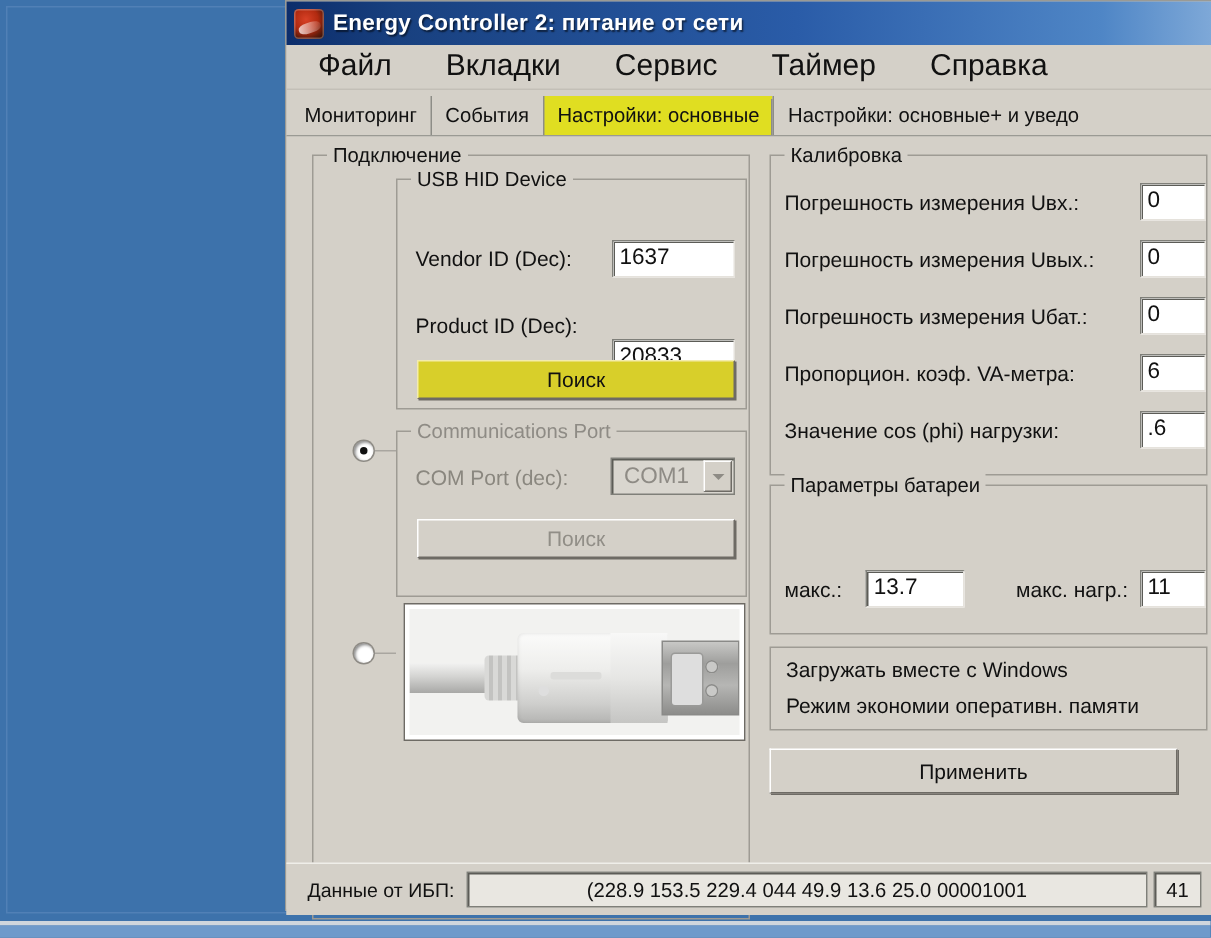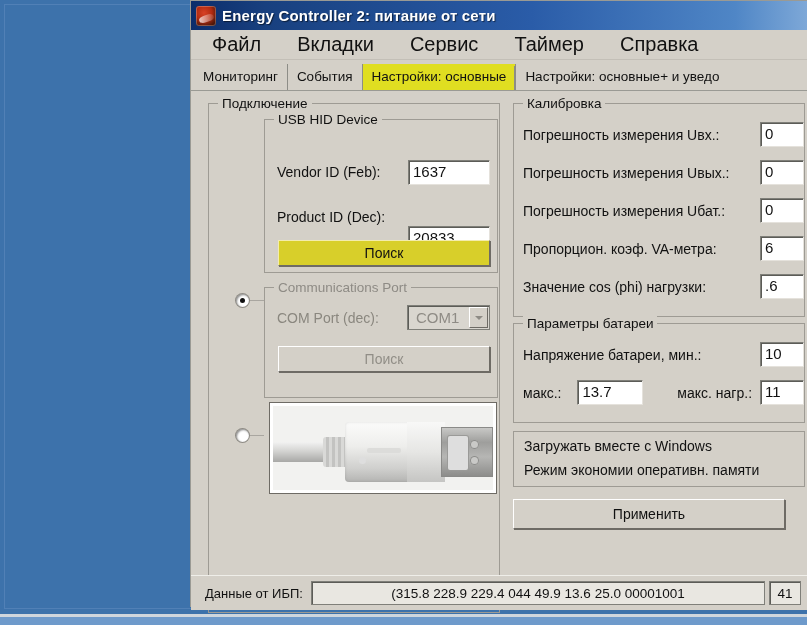--- a/index.html
+++ b/index.html
@@ -257,21 +257,21 @@
 
         <div id="radio2">
           <div class="radio"></div>
         </div>
         <div class="radio-line" id="rline2"></div>
 
         <div class="group" id="grp-usb">
           <div class="legend">USB HID Device</div>
 
           <div class="fieldrow" id="lbl-vendor">
-            <span class="flabel">Vendor ID (Feb):</span>
+            <span class="flabel">Vendor ID (Dec):</span>
           </div>
           <div class="txtbox" id="vendor-id">1637</div>
 
           <div class="fieldrow" id="lbl-product">
             <span class="flabel">Product ID (Dec):</span>
           </div>
           <div class="txtbox" id="product-id">20833</div>
 
           <div class="btn yellow" id="btn-search-usb">Поиск</div>
         </div>
@@ -329,40 +329,36 @@
         </div>
         <div class="calrow" style="top:170px;gap:40px;">
           <span class="lbl">Значение     cos (phi)    нагрузки:</span>
           <span class="txtbox">.6</span>
         </div>
       </div>
 
       <div class="group" id="grp-batt">
         <div class="legend">Параметры батареи</div>
 
-        <div class="calrow" style="top:18px;">
-          <span class="lbl">Напряжение      батареи,      мин.:</span>
-          <span class="txtbox">10</span>
-        </div>
         <div class="calrow" style="top:56px;">
           <span class="lbl">макс.:</span>
           <span class="txtbox" style="width:66px;flex:0 0 66px;margin-left:8px;">13.7</span>
           <span class="lbl" style="margin-left:26px;">макс.   нагр.:</span>
           <span class="txtbox">11</span>
         </div>
       </div>
 
       <div class="group" id="grp-options">
         <div class="optline" style="top:30px;">Режим экономии оперативн. памяти</div>
         <div class="optline" style="top:6px;">Загружать    вместе    с    Windows</div>
       </div>
 
       <div class="btn" id="btn-apply">Применить</div>
 
       <div id="statusbar">
         <span id="status-label">Данные от  ИБП:</span>
-        <span id="status-value">(315.8 228.9 229.4 044 49.9 13.6 25.0 00001001</span>
+        <span id="status-value">(228.9 153.5 229.4 044 49.9 13.6 25.0 00001001</span>
         <span id="status-count">41</span>
       </div>
 
     </div>
   </div>
 </div>
 
 </body></html>

